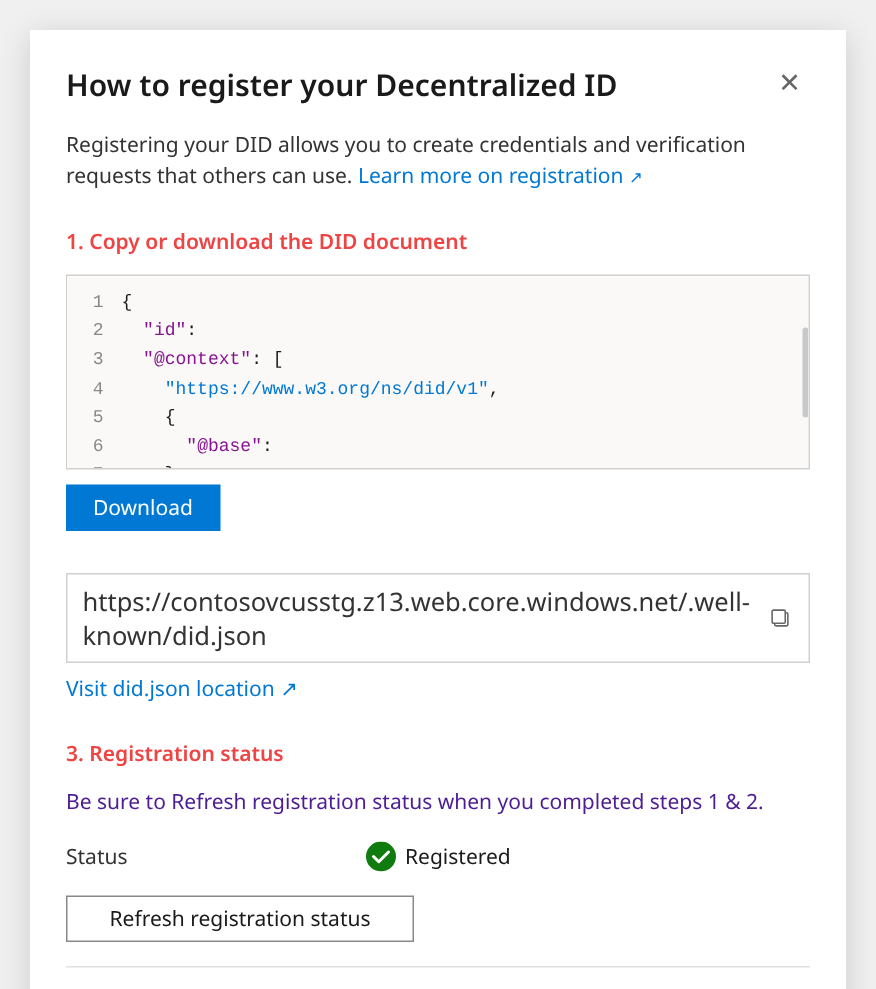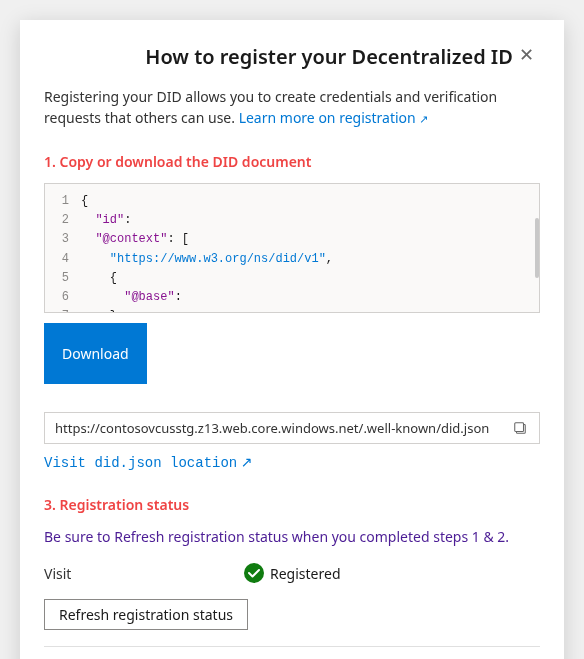--- a/index.html
+++ b/index.html
@@ -15,21 +15,21 @@
     .modal {
       background: #fff;
       width: 584px;
       min-height: 659px;
       padding: 24px 24px 24px 24px;
       position: relative;
       box-shadow: 0 4px 20px rgba(0,0,0,0.15);
     }
     .modal-header {
       display: flex;
-      justify-content: flex-end;
+      justify-content: space-between;
       align-items: flex-start;
       margin-bottom: 16px;
     }
     .modal-title {
       font-size: 20px;
       font-weight: 600;
       color: #1a1a1a;
       line-height: 1.3;
     }
     .close-btn {
@@ -93,59 +93,58 @@
       transform: translateY(-50%);
       width: 4px;
       height: 60px;
       background: #c8c8c8;
       border-radius: 2px;
     }
     .download-btn {
       background: #0078d4;
       color: #fff;
       border: none;
-      padding: 21px 18px;
+      padding: 6px 18px;
       font-size: 14px;
       cursor: pointer;
       font-family: inherit;
       margin-bottom: 28px;
     }
     .section2 { margin-bottom: 24px; }
     .url-field {
       display: flex;
       align-items: center;
       border: 1px solid #d2d0ce;
       padding: 6px 10px;
       background: #fff;
       margin-bottom: 8px;
     }
     .url-text {
       flex: 1;
-      font-size: 13px;
+      font-size: 17px;
       color: #333;
       font-family: inherit;
     }
     .copy-icon-btn {
       background: none;
       border: none;
       cursor: pointer;
       color: #666;
       padding: 0 2px;
       font-size: 14px;
       display: flex;
       align-items: center;
     }
     .visit-link {
       color: #0078d4;
       text-decoration: none;
       font-size: 14px;
       display: inline-flex;
       align-items: center;
       gap: 4px;
-      font-family: Liberation Mono, monospace;
     }
     .section3 { margin-bottom: 12px; }
     .section3-desc {
       color: #4c1d95;
       margin-bottom: 16px;
       line-height: 1.5;
     }
     .status-row {
       display: flex;
       align-items: center;
@@ -166,21 +165,21 @@
       width: 20px;
       height: 20px;
     }
     .status-text {
       color: #1a1a1a;
       font-size: 14px;
     }
     .refresh-btn {
       background: #fff;
       border: 1px solid #8a8886;
-      padding: 5px 14px;
+      padding: 5px 28px;
       font-size: 14px;
       cursor: pointer;
       font-family: inherit;
       color: #1a1a1a;
     }
     .divider {
       border: none;
       border-top: 1px solid #e0e0e0;
       margin: 16px 0;
     }
@@ -246,21 +245,21 @@
         </svg>
       </button>
     </div>
     <a href="#" class="visit-link">Visit did.json location</a><span style="color:#0078d4; font-size:14px;"> ↗</span>
   </div>
 
   <div class="section3">
     <div class="section-title">3. Registration status</div>
     <p class="section3-desc">Be sure to Refresh registration status when you completed steps 1 &amp; 2.</p>
     <div class="status-row">
-      <span class="status-label">Visit</span>
+      <span class="status-label">Status</span>
       <div class="status-badge">
         <svg class="check-circle" viewBox="0 0 20 20">
           <circle cx="10" cy="10" r="10" fill="#107c10"></circle>
           <polyline points="5,10 8.5,13.5 15,7" fill="none" stroke="white" stroke-width="2" stroke-linecap="round" stroke-linejoin="round"></polyline>
         </svg>
         <span class="status-text">Registered</span>
       </div>
     </div>
     <button class="refresh-btn">Refresh registration status</button>
   </div>

